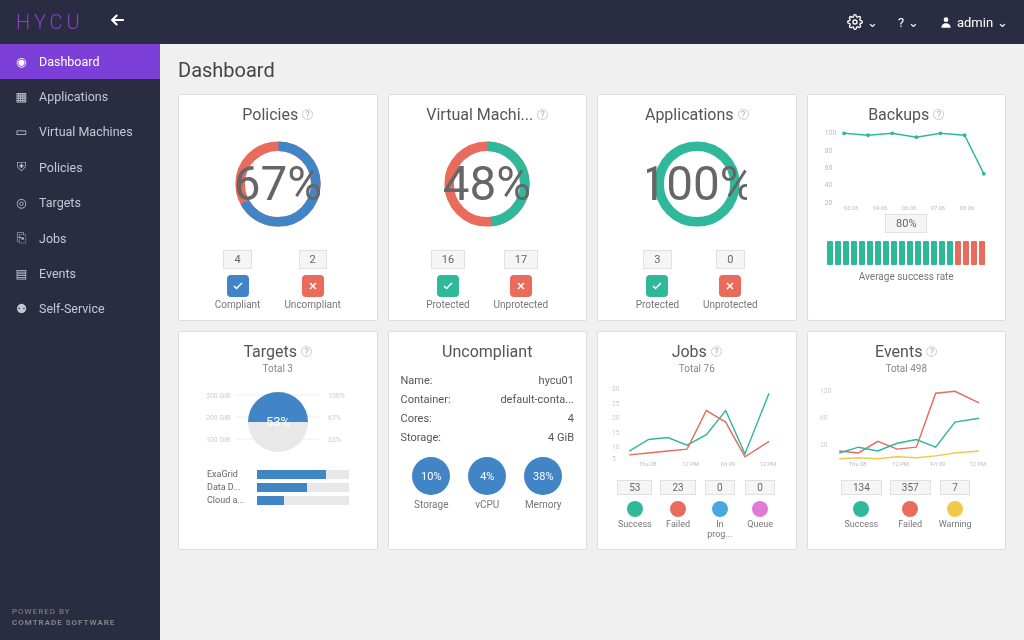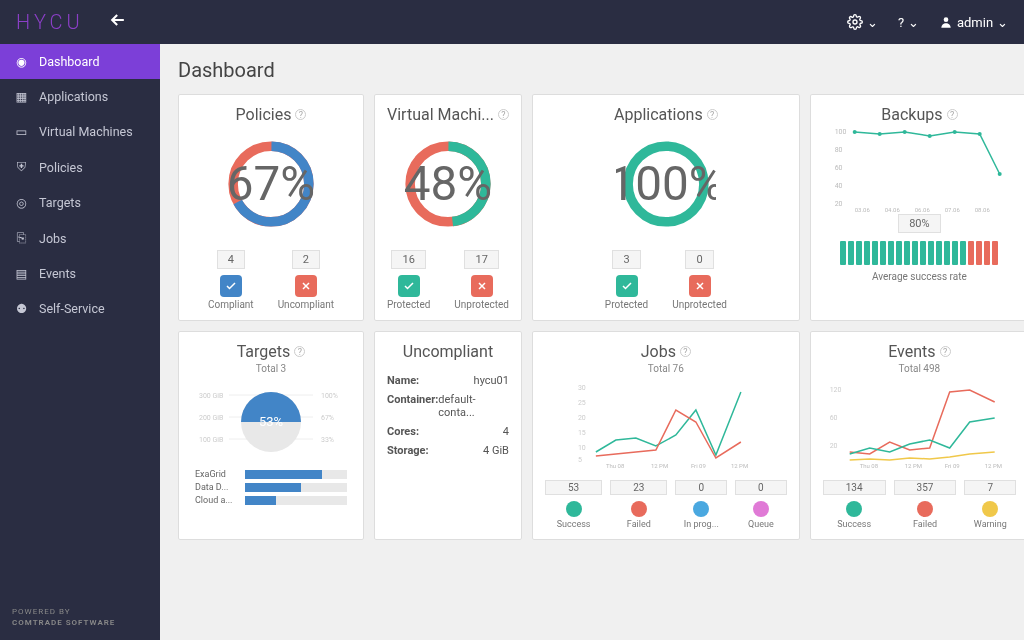--- a/index.html
+++ b/index.html
@@ -23,34 +23,34 @@
 .donut{width:100px;height:100px;margin:10px 0}
 .donut-center{font-size:20px;fill:#666;text-anchor:middle;dominant-baseline:central}
 .stats-row{display:flex;gap:24px;margin-top:4px}
 .stat{text-align:center}
 .stat-count{background:#f5f5f5;border:1px solid #e0e0e0;padding:2px 10px;font-size:11px;color:#666;margin-bottom:4px;display:inline-block}
 .stat-icon{width:22px;height:22px;margin:2px auto;border-radius:4px;display:flex;align-items:center;justify-content:center}
 .stat-label{font-size:10px;color:#777;margin-top:2px}
 .subtitle{font-size:10px;color:#888;margin:2px 16px 6px}
 .ctrl-list{width:100%;font-size:11px;color:#555}
 .ctrl-row{display:flex;justify-content:space-between;padding:3px 0}
-.ctrl-row span:first-child{font-weight:700}
+.ctrl-row span:first-child{font-weight:400}
 .bubbles{display:flex;gap:18px;margin-top:10px}
 .bubble{text-align:center}
 .bubble-circle{width:38px;height:38px;border-radius:50%;background:#4285c7;color:#fff;display:flex;align-items:center;justify-content:center;font-size:11px}
 .bubble-label{font-size:10px;color:#777;margin-top:4px}
 .legend-row{display:flex;gap:8px;margin-top:6px;align-items:flex-start}
 .legend{text-align:center;flex:1}
-.legend-count{background:#f5f5f5;border:1px solid #e0e0e0;padding:1px 22px;font-size:10px;color:#666;display:inline-block;margin-bottom:4px}
+.legend-count{background:#f5f5f5;border:1px solid #e0e0e0;padding:1px 11px;font-size:10px;color:#666;display:inline-block;margin-bottom:4px}
 .legend-dot{width:16px;height:16px;border-radius:50%;margin:2px auto}
 .legend-label{font-size:9px;color:#777;margin-top:2px}
 .bars{display:flex;gap:2px;margin:4px 0}
 .bar{width:6px;height:24px;border-radius:1px}
 .target-bars{width:100%;margin-top:6px}
-.tbar-row{display:flex;align-items:center;gap:6px;margin:3px 4px}
+.tbar-row{display:flex;align-items:center;gap:6px;margin:3px 16px}
 .tbar-label{font-size:9px;color:#666;width:44px;white-space:nowrap;overflow:hidden;text-overflow:ellipsis}
 .tbar-track{flex:1;height:9px;background:#e8e8e8;position:relative}
 .tbar-fill{height:100%;background:#4285c7}
 .minichart{width:100%;height:90px}
 </style>
 </head>
 <body>
 
 <div class="topbar">
   <div class="logo">HYCU</div>
@@ -311,20 +311,34 @@
             </div>
             <div class="ctrl-row">
               <span>Cores:</span>
               <span>4</span>
             </div>
             <div class="ctrl-row">
               <span>Storage:</span>
               <span>4 GiB</span>
             </div>
           </div>
+        <div class="bubbles" id="bubbles">
+            <div class="bubble">
+              <div class="bubble-circle">10%</div>
+              <div class="bubble-label">Storage</div>
+            </div>
+            <div class="bubble">
+              <div class="bubble-circle">4%</div>
+              <div class="bubble-label">vCPU</div>
+            </div>
+            <div class="bubble">
+              <div class="bubble-circle">38%</div>
+              <div class="bubble-label">Memory</div>
+            </div>
+          </div>
       </div>
 
       <div class="card">
         <div class="card-title">
             <span>Jobs</span>
             <span class="help">?</span>
           </div>
         <div class="subtitle">Total 76</div>
         <svg class="minichart" viewBox="0 0 180 90">
           <g font-size="7" fill="#ccc">

